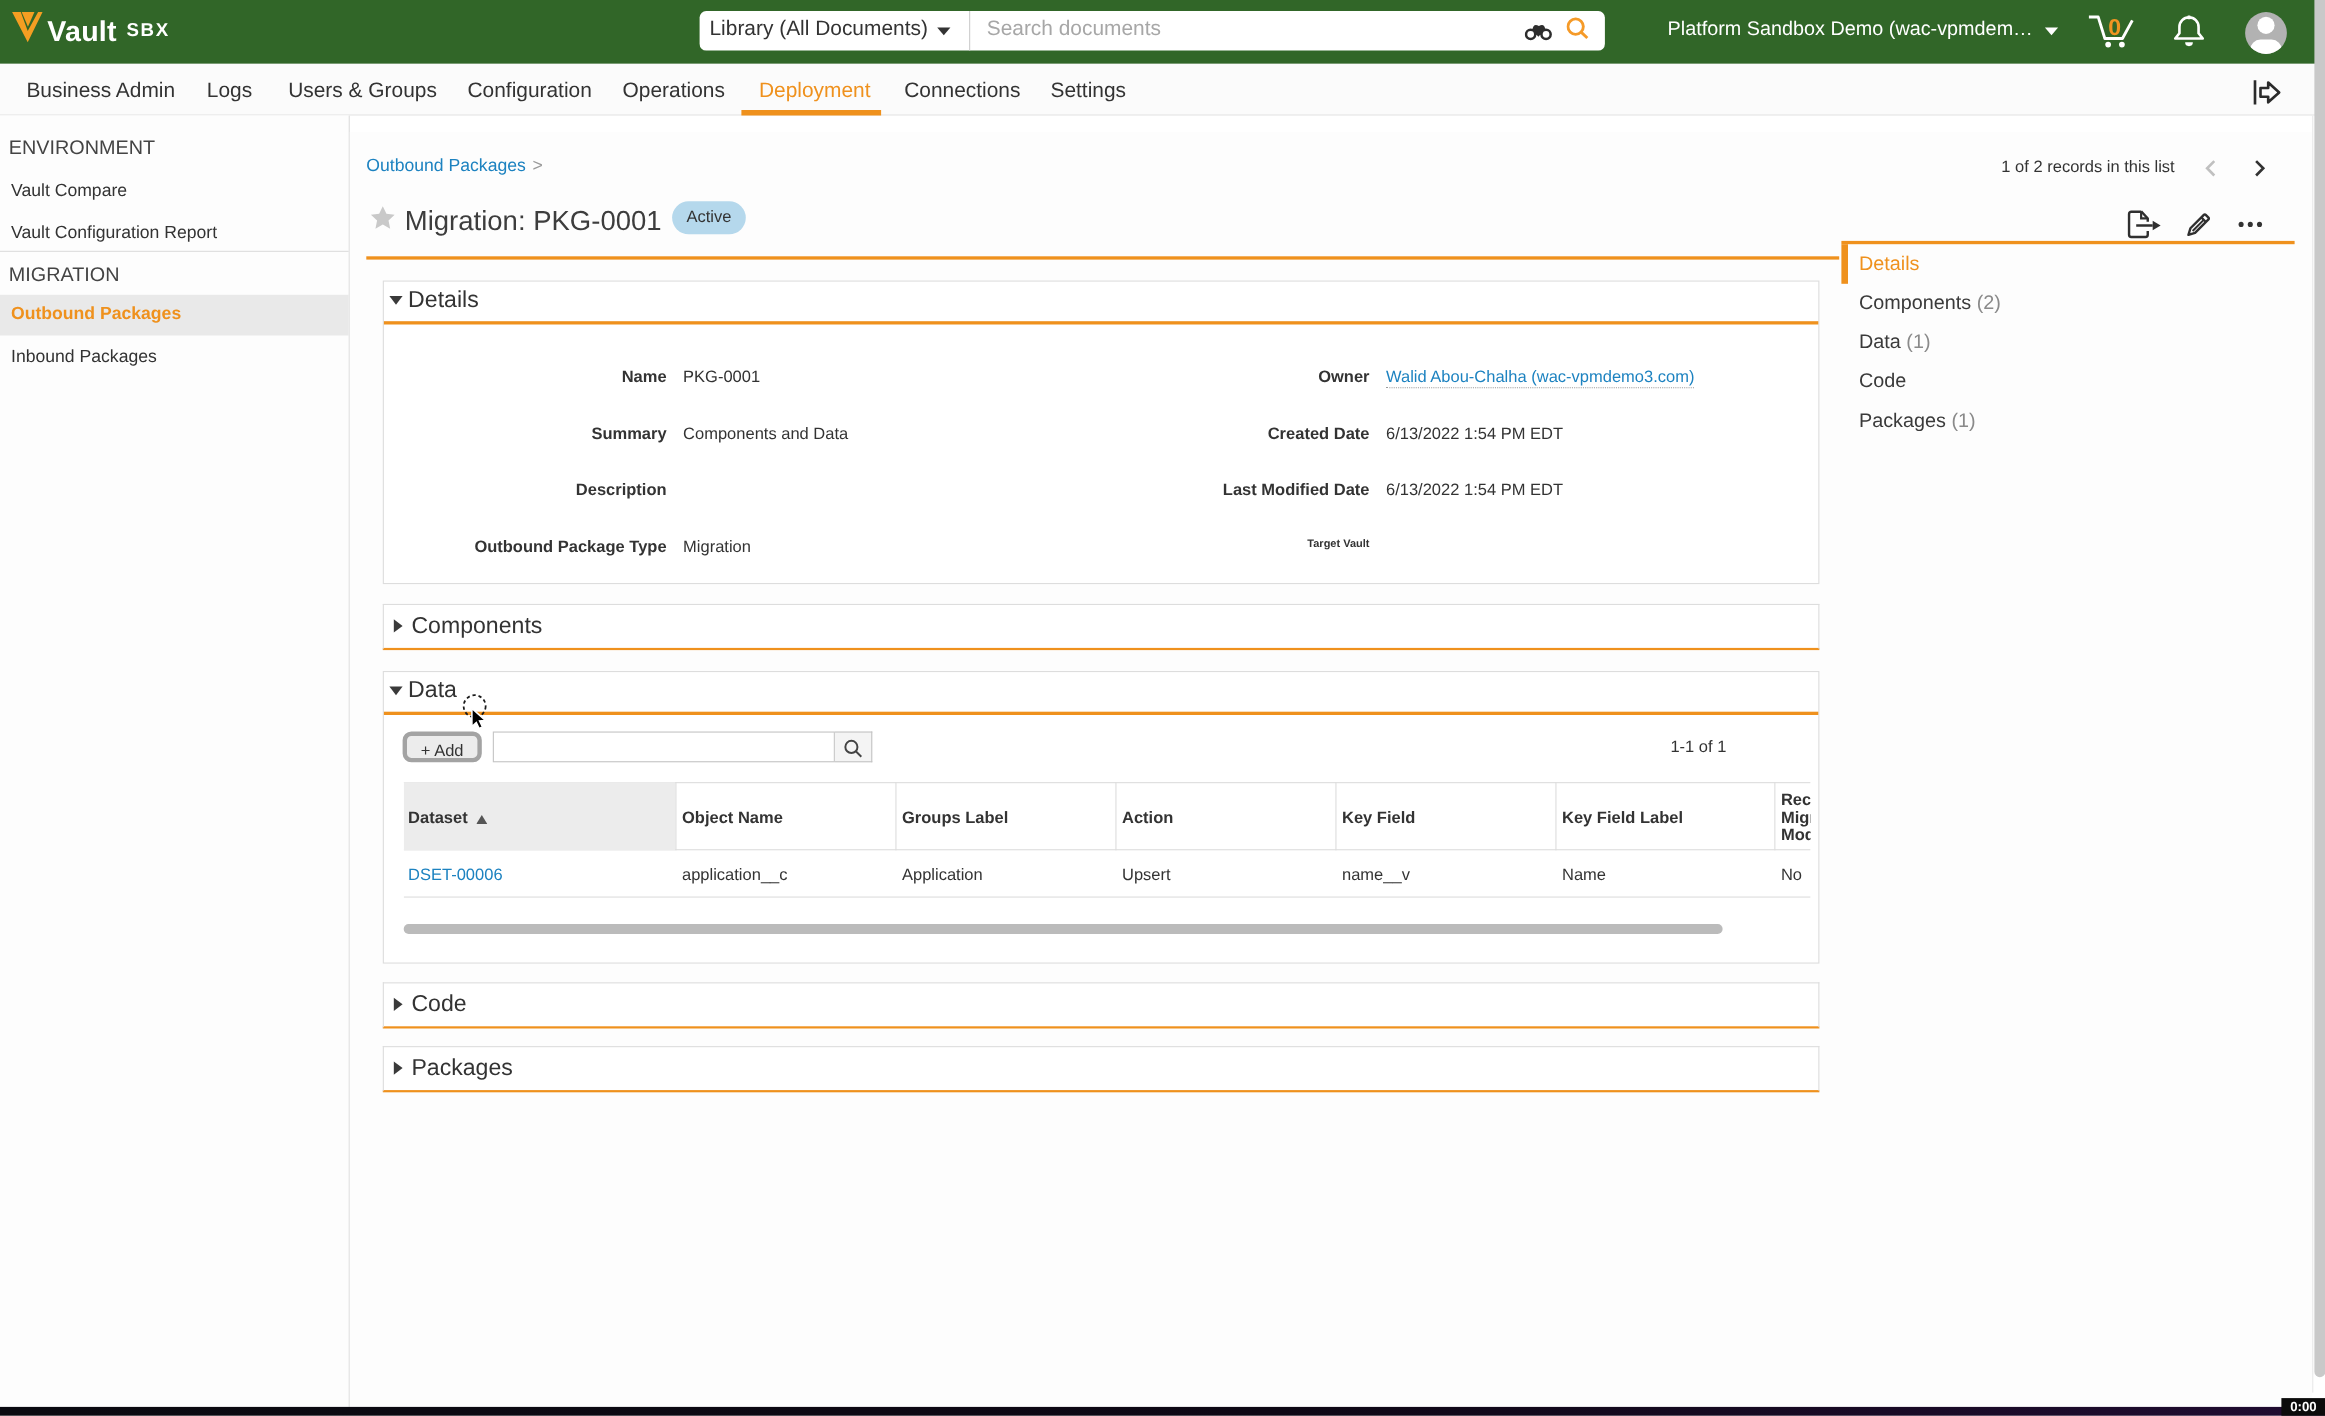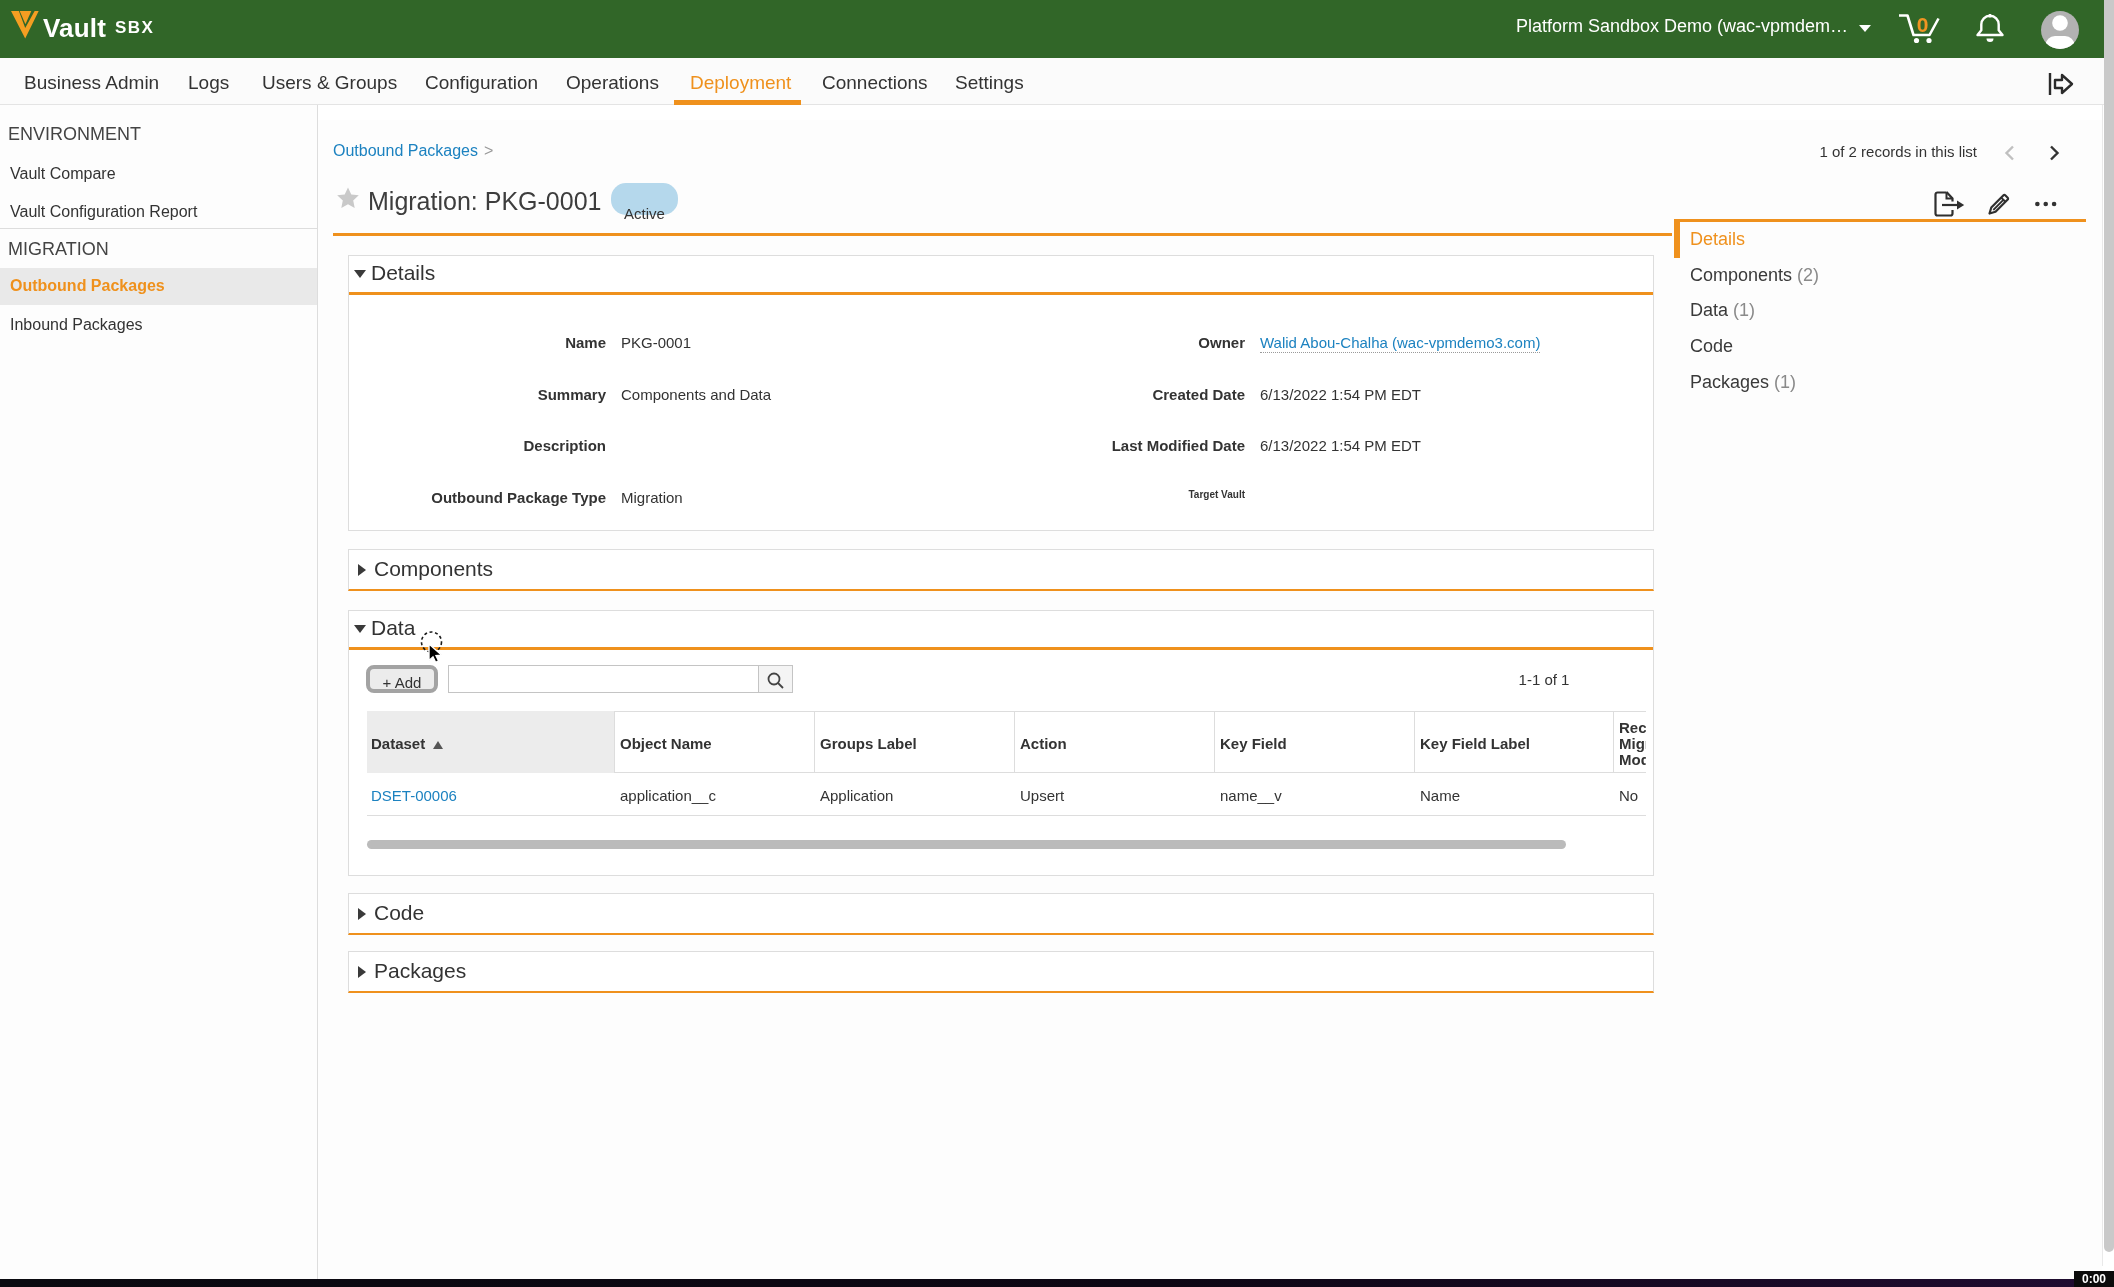--- a/index.html
+++ b/index.html
@@ -33,21 +33,21 @@
   .side-active{position:absolute;left:0;top:163px;width:317px;height:37px;background:#e9e9e9;}
   .side-active span{position:absolute;left:10px;top:9px;font-size:16px;font-weight:bold;color:#ef911d;}
 
   
   .main{position:absolute;left:318px;top:120px;width:1784px;height:1176px;background:#fdfdfd;}
   .crumb{position:absolute;left:15px;top:22px;font-size:16px;}
   .crumb a{color:#1c82c0;text-decoration:none;}
   .crumb .gt{color:#999;margin-left:6px;}
   .pagin{position:absolute;left:1300px;top:23px;width:359px;text-align:right;font-size:15px;color:#333;}
   .title{position:absolute;left:50px;top:67px;font-size:25px;color:#3d3d3d;}
-  .badge{position:absolute;left:293px;top:63px;height:30px;padding:16px 13px;line-height:30px;background:#b5d8ec;border-radius:15px;font-size:15px;color:#333;}
+  .badge{position:absolute;left:293px;top:63px;height:30px;padding:0 13px;line-height:30px;background:#b5d8ec;border-radius:15px;font-size:15px;color:#333;}
   .orange-hr{position:absolute;left:15px;top:113px;width:1339px;height:3px;background:#ef911d;}
 
   .panel{position:absolute;left:30px;width:1306px;border:1px solid #ddd;background:#fff;}
   .panel-h{font-size:21px;color:#333;}
   .caret-down{display:inline-block;width:0;height:0;border-left:6px solid transparent;border-right:6px solid transparent;border-top:8px solid #3a3a3a;margin-right:8px;}
   .caret-right{display:inline-block;width:0;height:0;border-top:6px solid transparent;border-bottom:6px solid transparent;border-left:8px solid #3a3a3a;margin-right:10px;}
 
   
   .rightnav{position:absolute;left:1674px;top:219px;}
   .rn-topline{position:absolute;left:0;top:0;width:412px;height:3px;background:#ef911d;}
@@ -66,20 +66,36 @@
 <body>
 <div class="app">
 
   <div class="topbar">
     <svg class="abs" style="left:11px;top:11px" width="28" height="28" viewBox="0 0 27 27">
       <polygon points="0,0 7.6,0 13.7,16.5 22.8,0 26.7,0 13.7,26.5" fill="#f49e22"></polygon>
       <polygon points="8.4,0 19.6,0 13.9,12.8" fill="#f49e22"></polygon>
     </svg>
     <div class="logo-vault">Vault</div>
     <div class="logo-sbx">SBX</div>
+    <div class="searchbar">
+      <div class="sb-lib">Library (All Documents)</div>
+      <div class="sb-caret"></div>
+      <div class="sb-div"></div>
+      <div class="sb-ph">Search documents</div>
+      <svg class="abs" style="left:750px;top:11px" width="26" height="17" viewBox="0 0 26 17">
+        <path d="M5 10.5 L8 3 q1.5 -2 3.5 -1 l1.5 0.7 1.5 -0.7 q2 -1 3.5 1 L21 10.5 z" fill="#2d2d2d"></path>
+        <circle cx="5.5" cy="10.2" r="4.2" fill="#fff" stroke="#2d2d2d" stroke-width="2.3"></circle>
+        <circle cx="19.5" cy="10.2" r="4.2" fill="#fff" stroke="#2d2d2d" stroke-width="2.3"></circle>
+        <polygon points="12.5,7.5 14.8,10 12.5,12.5 10.2,10" fill="#2d2d2d"></polygon>
+      </svg>
+      <svg class="abs" style="left:788px;top:5px" width="22" height="22" viewBox="0 0 22 22" fill="none" stroke="#f59a28" stroke-width="2.6">
+        <circle cx="8.4" cy="9.2" r="7"></circle>
+          <path d="M13.4 14.2 L19 19.6"></path>
+      </svg>
+    </div>
     <div class="acct">Platform Sandbox Demo (wac-vpmdem…</div>
     <div class="acct-caret"></div>
 
     <svg class="abs" style="left:1897px;top:13px" width="44" height="32" viewBox="0 0 44 32" fill="none" stroke="#fff" stroke-width="2.6">
       <path d="M2 2.5 h8.5 l6 19.5 h16 l9 -16.5" stroke-linejoin="round"></path>
       <circle cx="19.5" cy="27.5" r="2.6" fill="#fff" stroke="none"></circle>
         <circle cx="32" cy="27.5" r="2.6" fill="#fff" stroke="none"></circle>
       <text x="25.5" y="19" stroke="none" fill="#f09422" font-size="21" font-weight="bold" text-anchor="middle" font-family="Liberation Sans">0</text>
     </svg>
 

